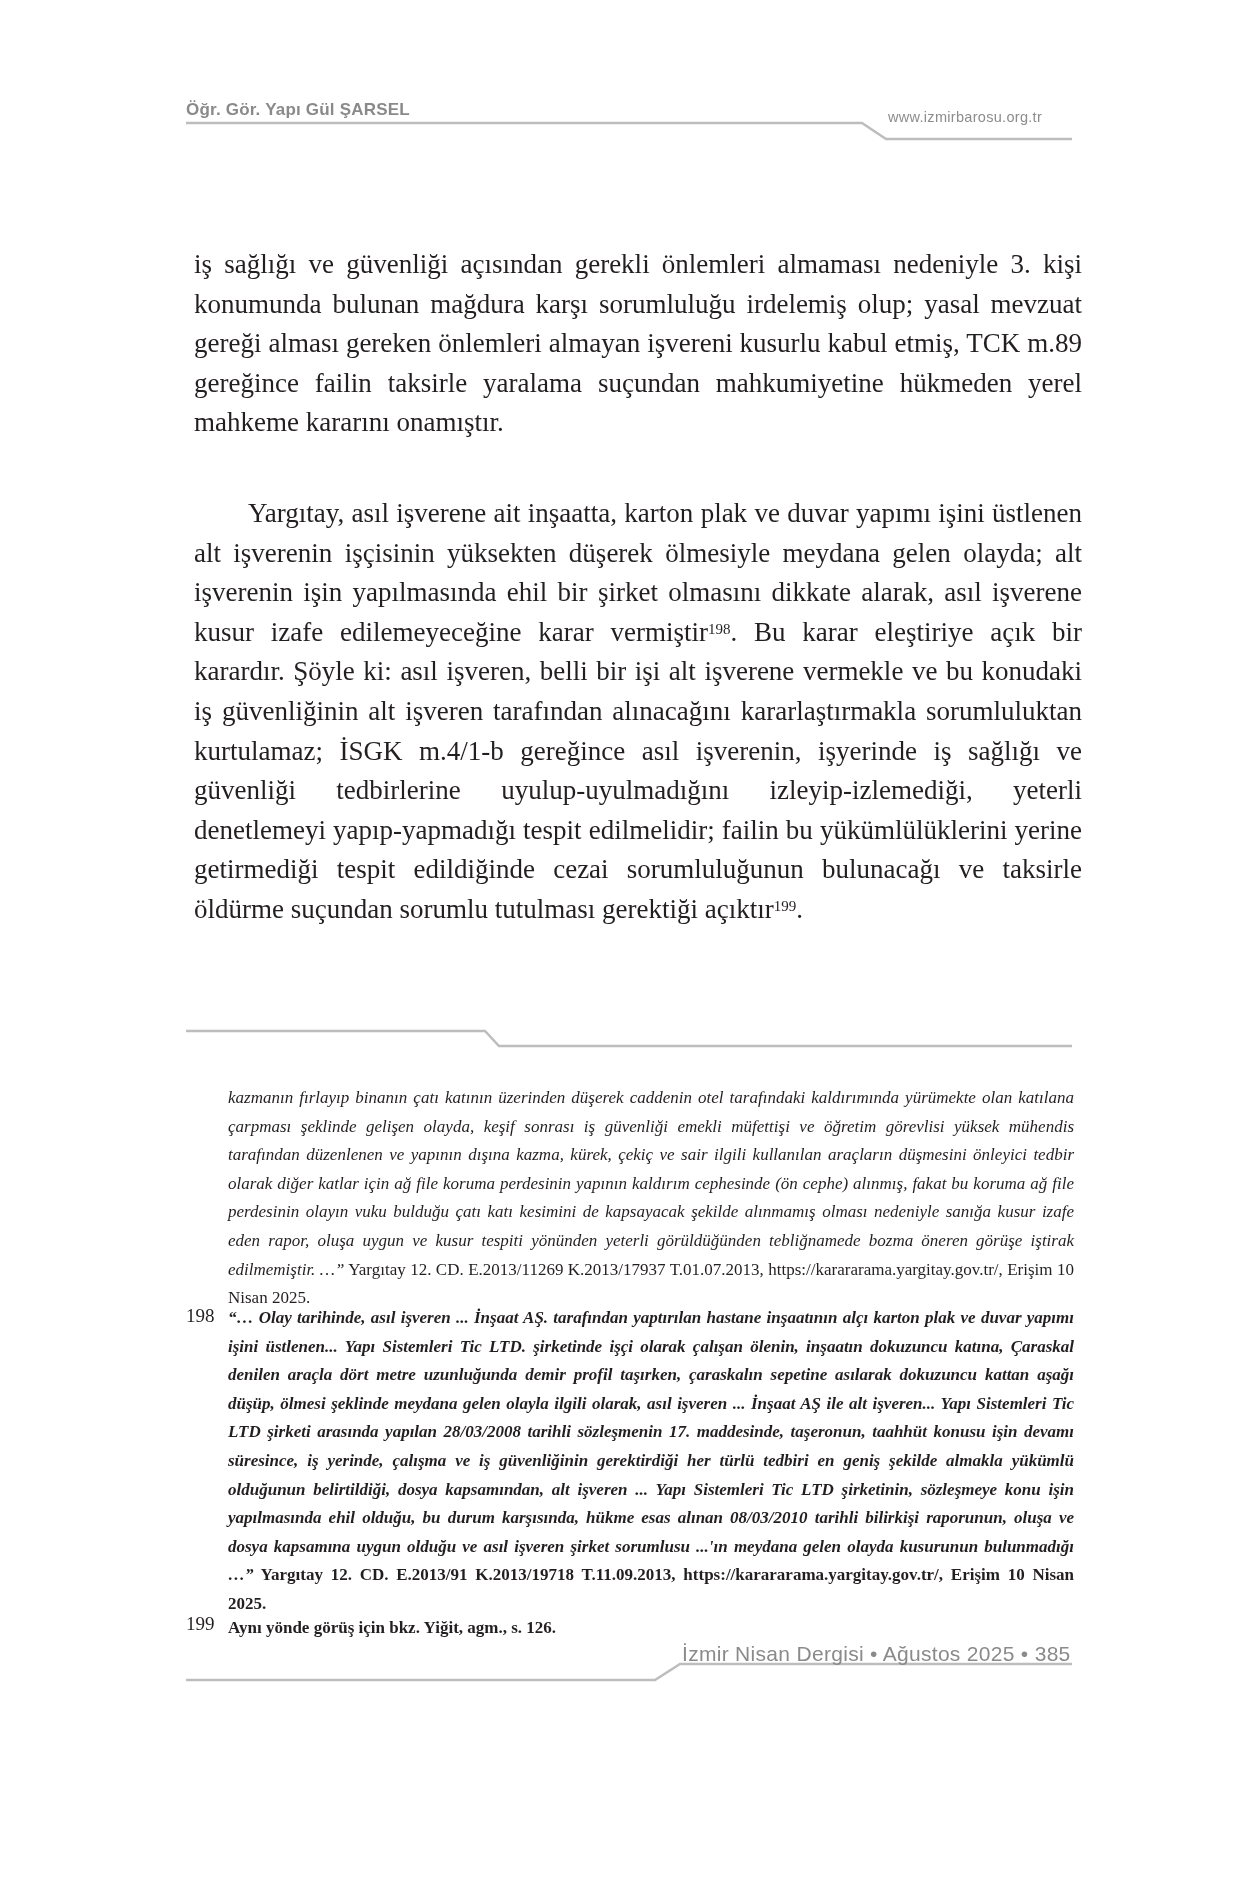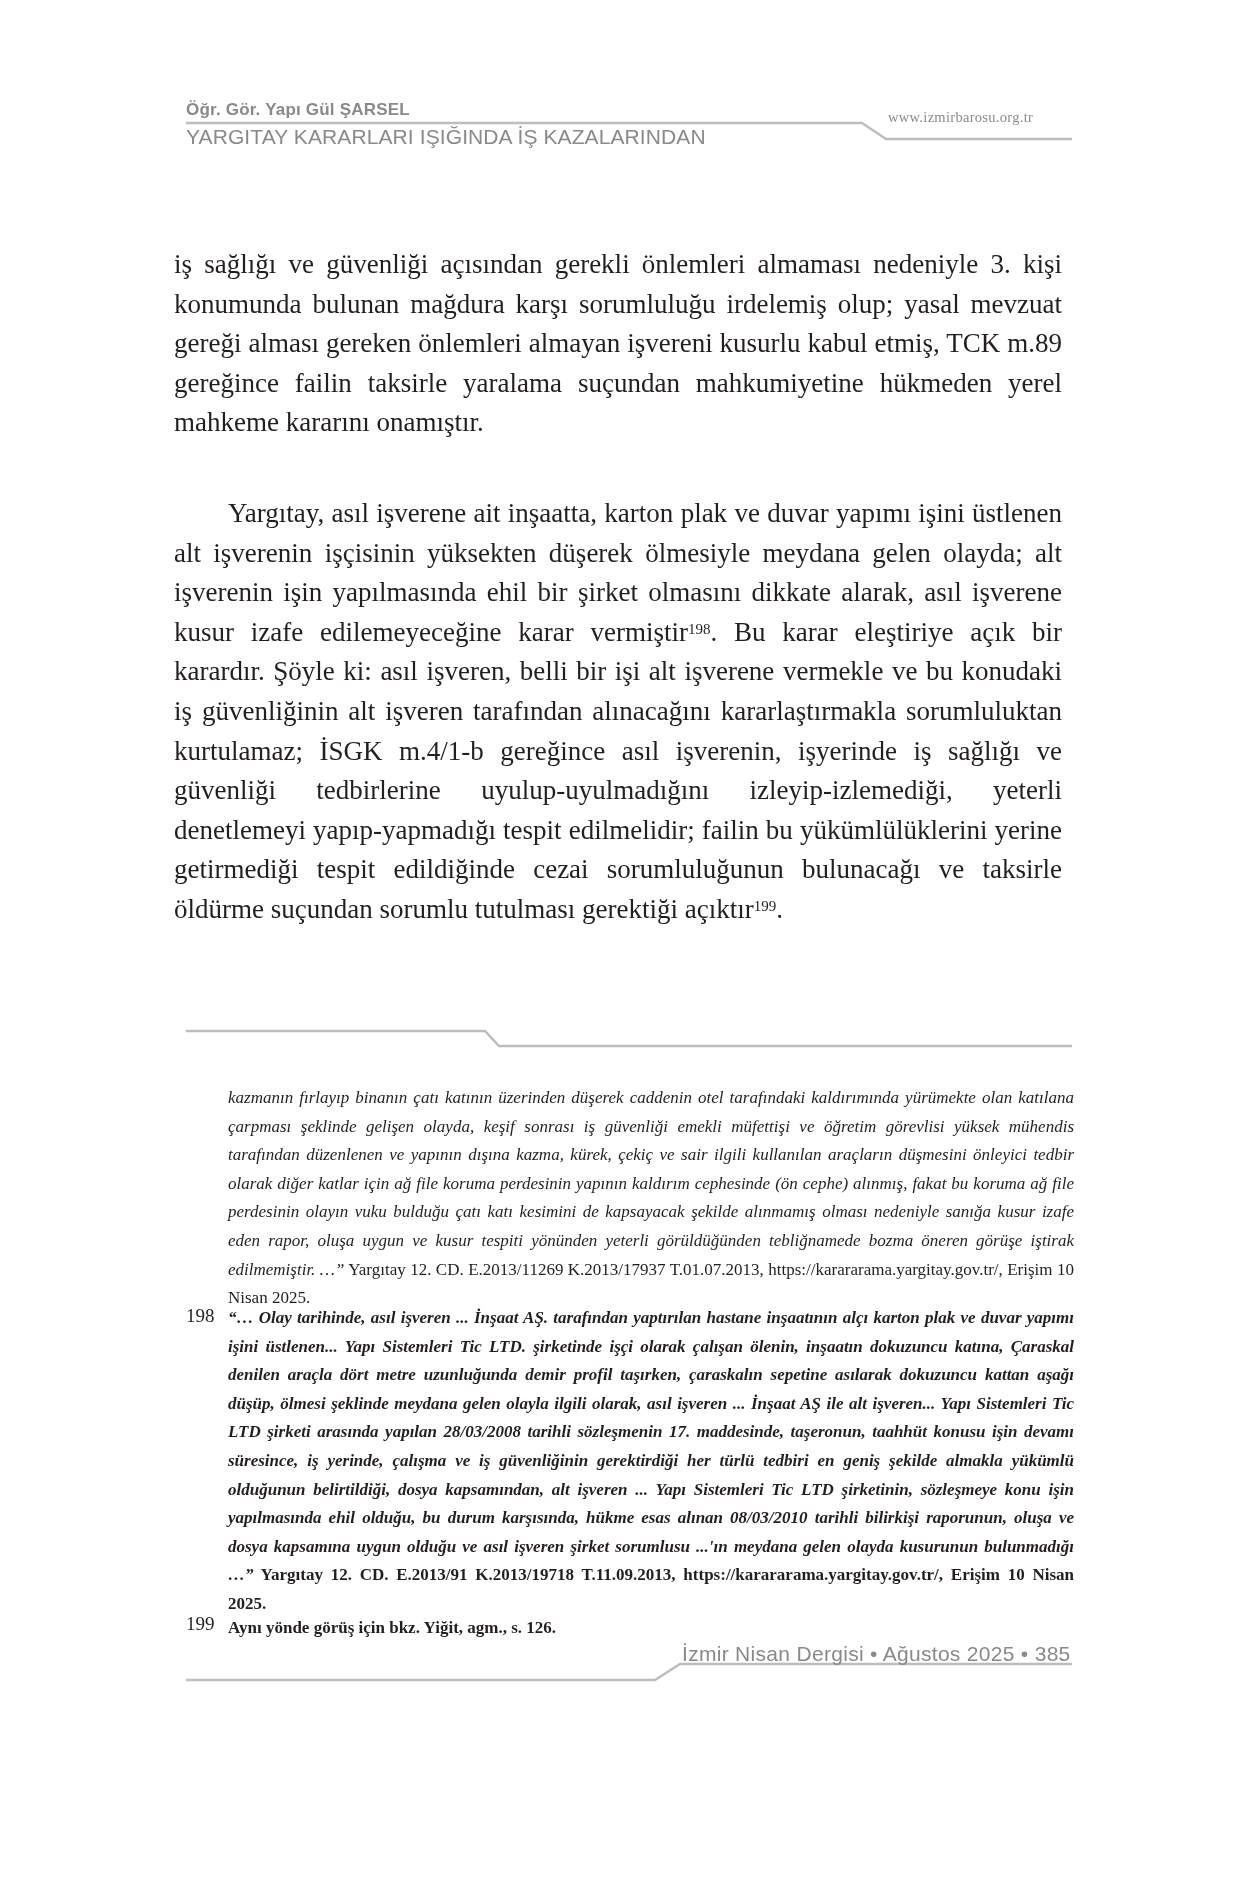--- a/index.html
+++ b/index.html
@@ -1,25 +1,25 @@
 <!DOCTYPE html>
 <html><head>
   <meta charset="utf-8">
   <style>
     html, body { margin: 0; padding: 0; background: #ffffff; }
     body { width: 1260px; height: 1890px; position: relative; overflow: hidden; font-family: "Liberation Serif", serif; color: #231f20; }
 
     
     .hdr-author { position: absolute; left: 186px; top: 100px; font-family: "Liberation Sans", sans-serif; font-weight: bold; font-size: 17px; color: #8a8a8a; letter-spacing: 0.2px; }
     .hdr-title { position: absolute; left: 186px; top: 124px; font-family: "Liberation Sans", sans-serif; font-size: 21px; line-height: 25px; color: #8a8a8a; letter-spacing: 0.1px; }
-    .hdr-site { position: absolute; left: 888px; top: 109px; font-family: Liberation Serif, serif; font-size: 14.5px; color: #8c8c8c; letter-spacing: 0.3px; }
+    .hdr-site { position: absolute; left: 888px; top: 109px; font-family: Liberation Sans, sans-serif; font-size: 14.5px; color: #8c8c8c; letter-spacing: 0.3px; }
     .rule-svg { position: absolute; left: 0; top: 0; pointer-events: none; }
 
     
-    .body-text { position: absolute; left: 174px; width: 888px; font-size: 27px; line-height: 39.6px; text-align: justify; color: #231f20; }
+    .body-text { position: absolute; left: 194px; width: 888px; font-size: 27px; line-height: 39.6px; text-align: justify; color: #231f20; }
     .p1 { top: 245px; }
     .p2 { top: 494px; text-indent: 54px; }
     sup.fn { font-size: 15px; vertical-align: top; position: relative; top: -3px; }
 
     
     .fn-block { position: absolute; left: 186px; width: 888px; font-size: 17px; line-height: 28.6px; text-align: justify; color: #231f20; }
     .fn-cont { top: 1084px; padding-left: 42px; width: 846px; }
     .fn-198 { top: 1304px; }
     .fn-199 { top: 1614px; }
     .fn-num { position: absolute; left: 0; top: 0; font-size: 19px; }
@@ -38,21 +38,20 @@
 
   <polyline points="186,123 862,123 886,139 1072,139" fill="none" stroke="#bdbdbd" stroke-width="2.5"></polyline>
 
   <polyline points="186,1031 485,1031 499,1046 1072,1046" fill="none" stroke="#bdbdbd" stroke-width="2.5"></polyline>
 
   <polyline points="186,1680 655,1680 680,1664 1072,1664" fill="none" stroke="#bdbdbd" stroke-width="2.5"></polyline>
 </svg>
 
 <div class="hdr-author">Öğr. Gör. Yapı Gül ŞARSEL</div>
 <div class="hdr-title">
-  <div>YARGITAY KARARLARI IŞIĞINDA İŞ KAZALARINDAN</div>
 </div>
 <div class="hdr-site">www.izmirbarosu.org.tr</div>
 
 <p class="body-text p1" style="margin:0">iş sağlığı ve güvenliği açısından gerekli önlemleri almaması nedeniyle 3. kişi konumunda bulunan mağdura karşı sorumluluğu irdelemiş olup; yasal mevzuat gereği alması gereken önlemleri almayan işvereni kusurlu kabul etmiş, TCK m.89 gereğince failin taksirle yaralama suçundan mahkumiyetine hükmeden yerel mahkeme kararını onamıştır.</p>
 
 <p class="body-text p2" style="margin:0"><span>Yargıtay, asıl işverene ait inşaatta, karton plak ve duvar yapımı işini üstlenen alt işverenin işçisinin yüksekten düşerek ölmesiyle meydana gelen olayda; alt işverenin işin yapılmasında ehil bir şirket olmasını dikkate alarak, asıl işverene kusur izafe edilemeyeceğine karar vermiştir</span><sup class="fn">198</sup><span>. Bu karar eleştiriye açık bir karardır. Şöyle ki: asıl işveren, belli bir işi alt işverene vermekle ve bu konudaki iş güvenliğinin alt işveren tarafından alınacağını kararlaştırmakla sorumluluktan kurtulamaz; İSGK m.4/1-b gereğince asıl işverenin, işyerinde iş sağlığı ve güvenliği tedbirlerine uyulup-uyulmadığını izleyip-izlemediği, yeterli denetlemeyi yapıp-yapmadığı tespit edilmelidir; failin bu yükümlülüklerini yerine getirmediği tespit edildiğinde cezai sorumluluğunun bulunacağı ve taksirle öldürme suçundan sorumlu tutulması gerektiği açıktır</span><sup class="fn">199</sup><span>.</span></p>
 
 <div class="fn-block fn-cont"><span class="it">kazmanın fırlayıp binanın çatı katının üzerinden düşerek caddenin otel tarafındaki kaldırımında yürümekte olan katılana çarpması şeklinde gelişen olayda, keşif sonrası iş güvenliği emekli müfettişi ve öğretim görevlisi yüksek mühendis tarafından düzenlenen ve yapının dışına kazma, kürek, çekiç ve sair ilgili kullanılan araçların düşmesini önleyici tedbir olarak diğer katlar için ağ file koruma perdesinin yapının kaldırım cephesinde (ön cephe) alınmış, fakat bu koruma ağ file perdesinin olayın vuku bulduğu çatı katı kesimini de kapsayacak şekilde alınmamış olması nedeniyle sanığa kusur izafe eden rapor, oluşa uygun ve kusur tespiti yönünden yeterli görüldüğünden tebliğnamede bozma öneren görüşe iştirak edilmemiştir. …”</span><span> Yargıtay 12. CD. E.2013/11269 K.2013/17937 T.01.07.2013, https://karararama.yargitay.gov.tr/, Erişim 10 Nisan 2025.</span></div>
 
 <div class="fn-block fn-198">

